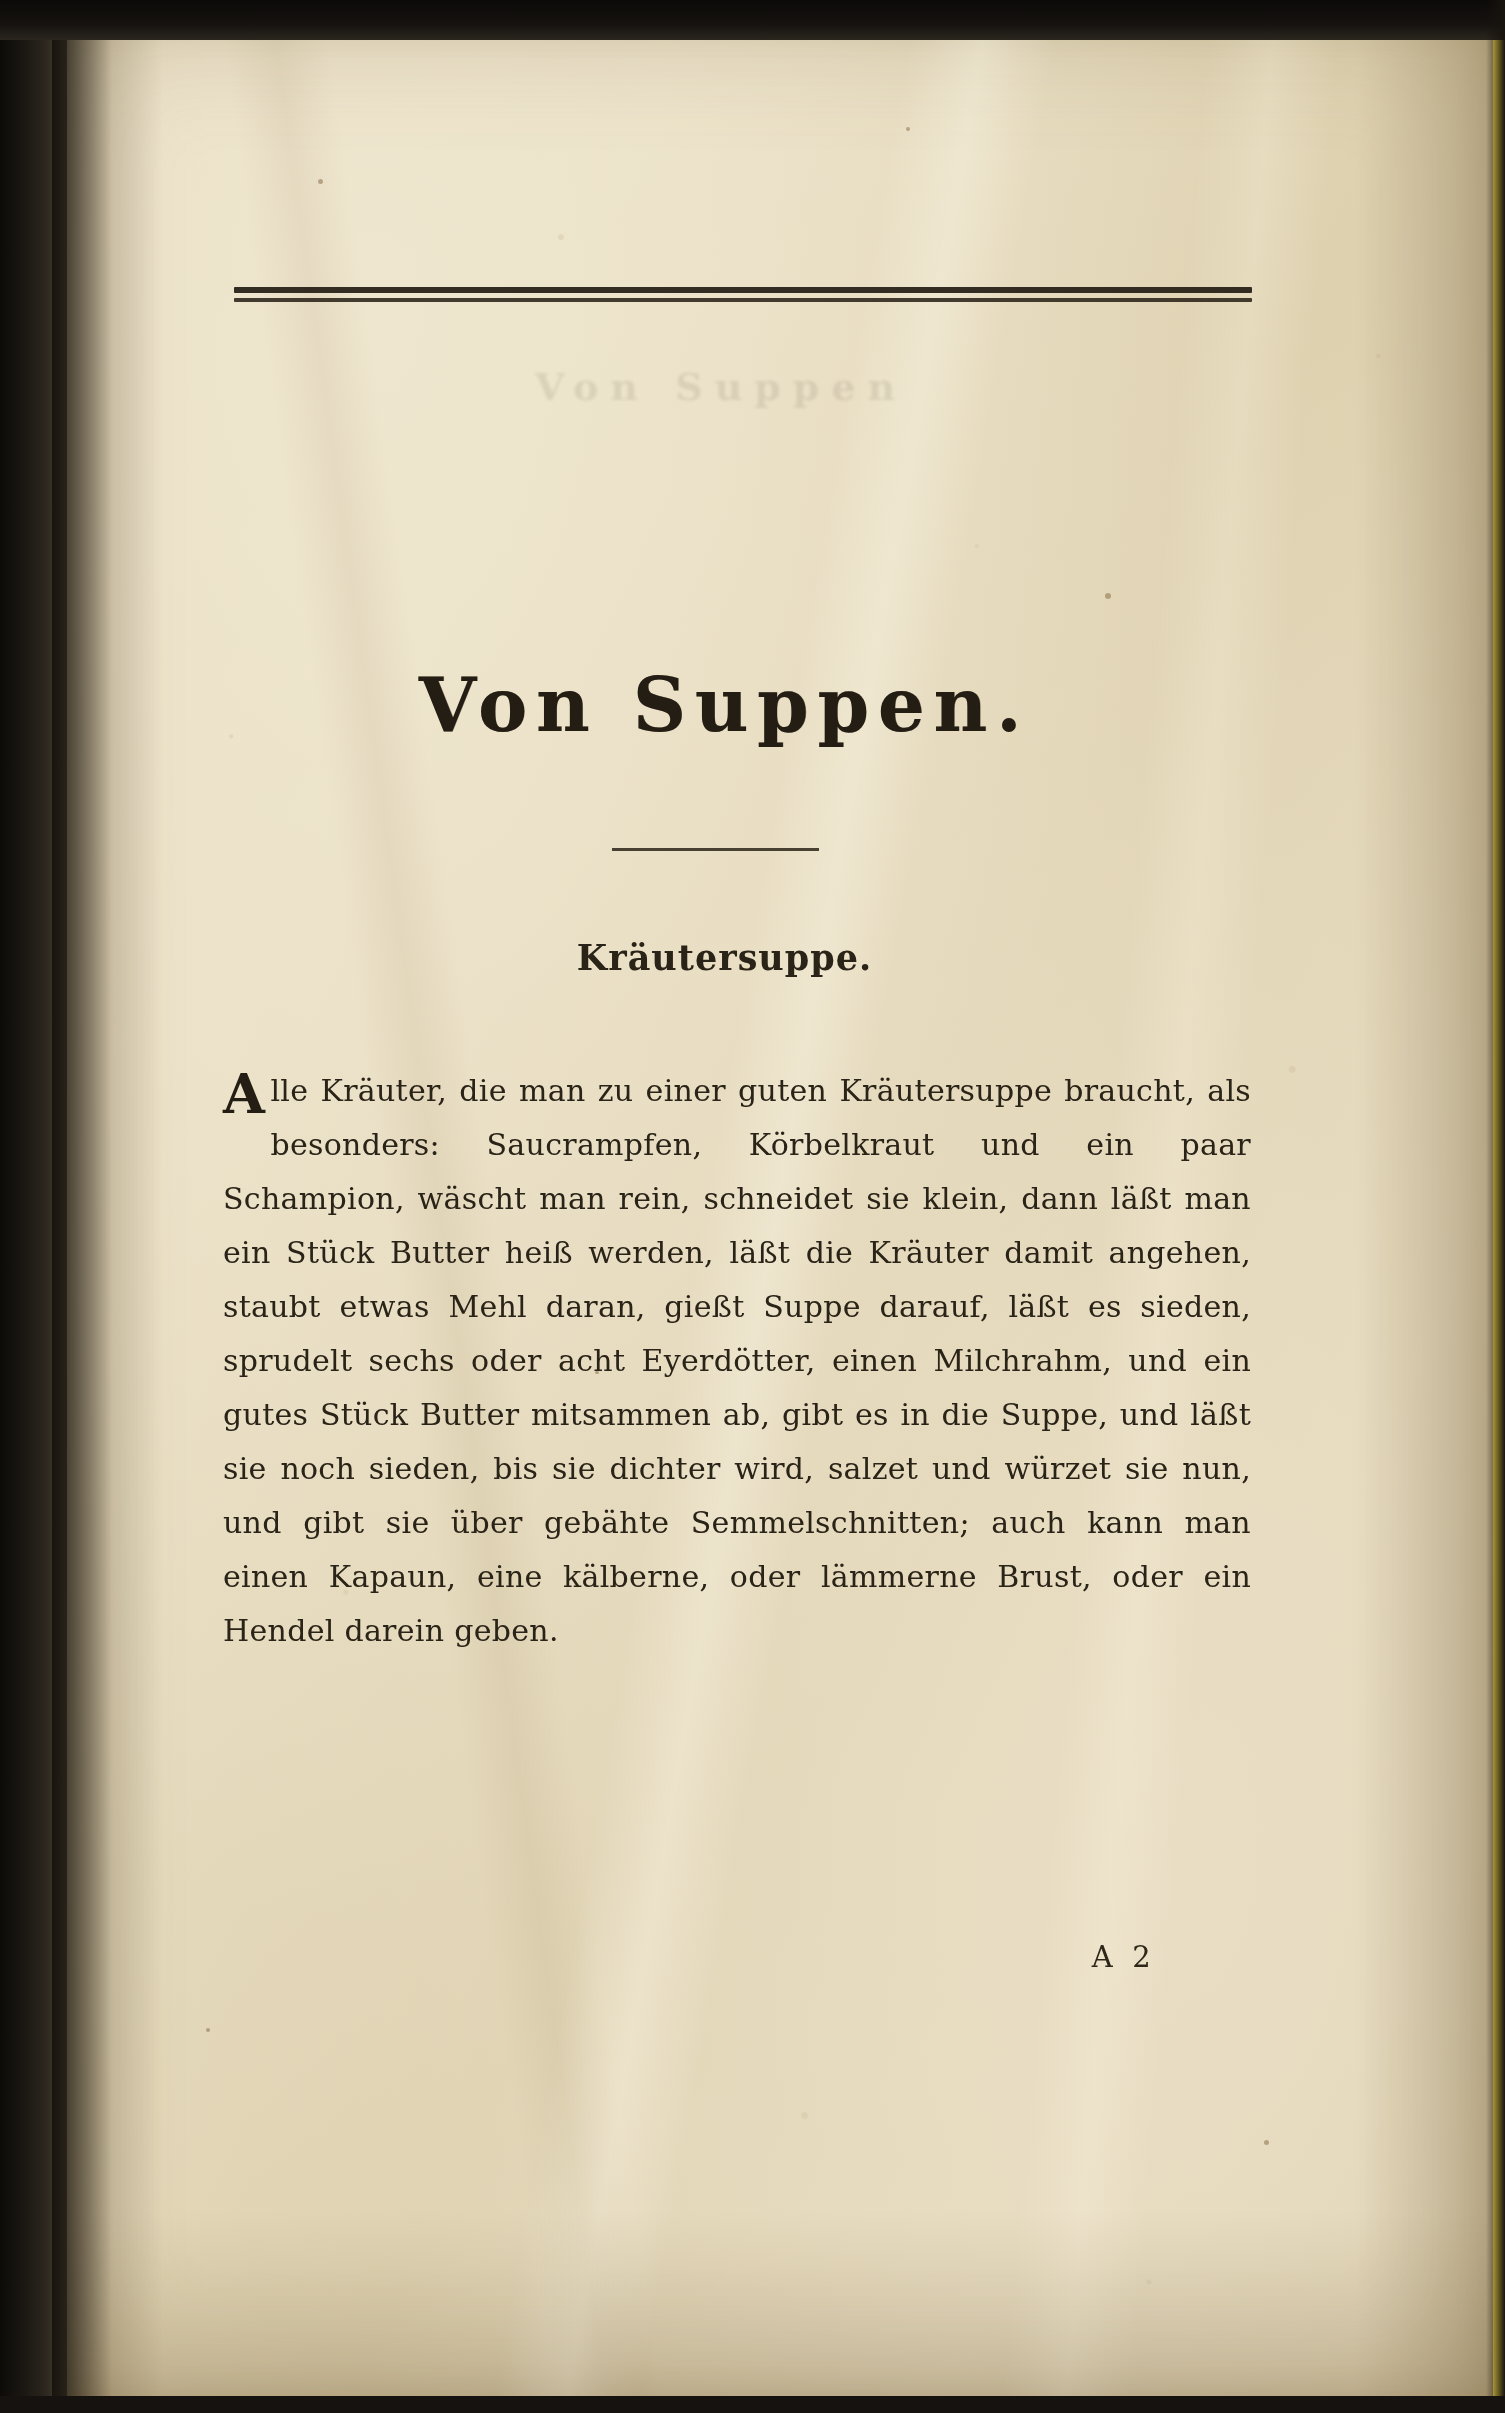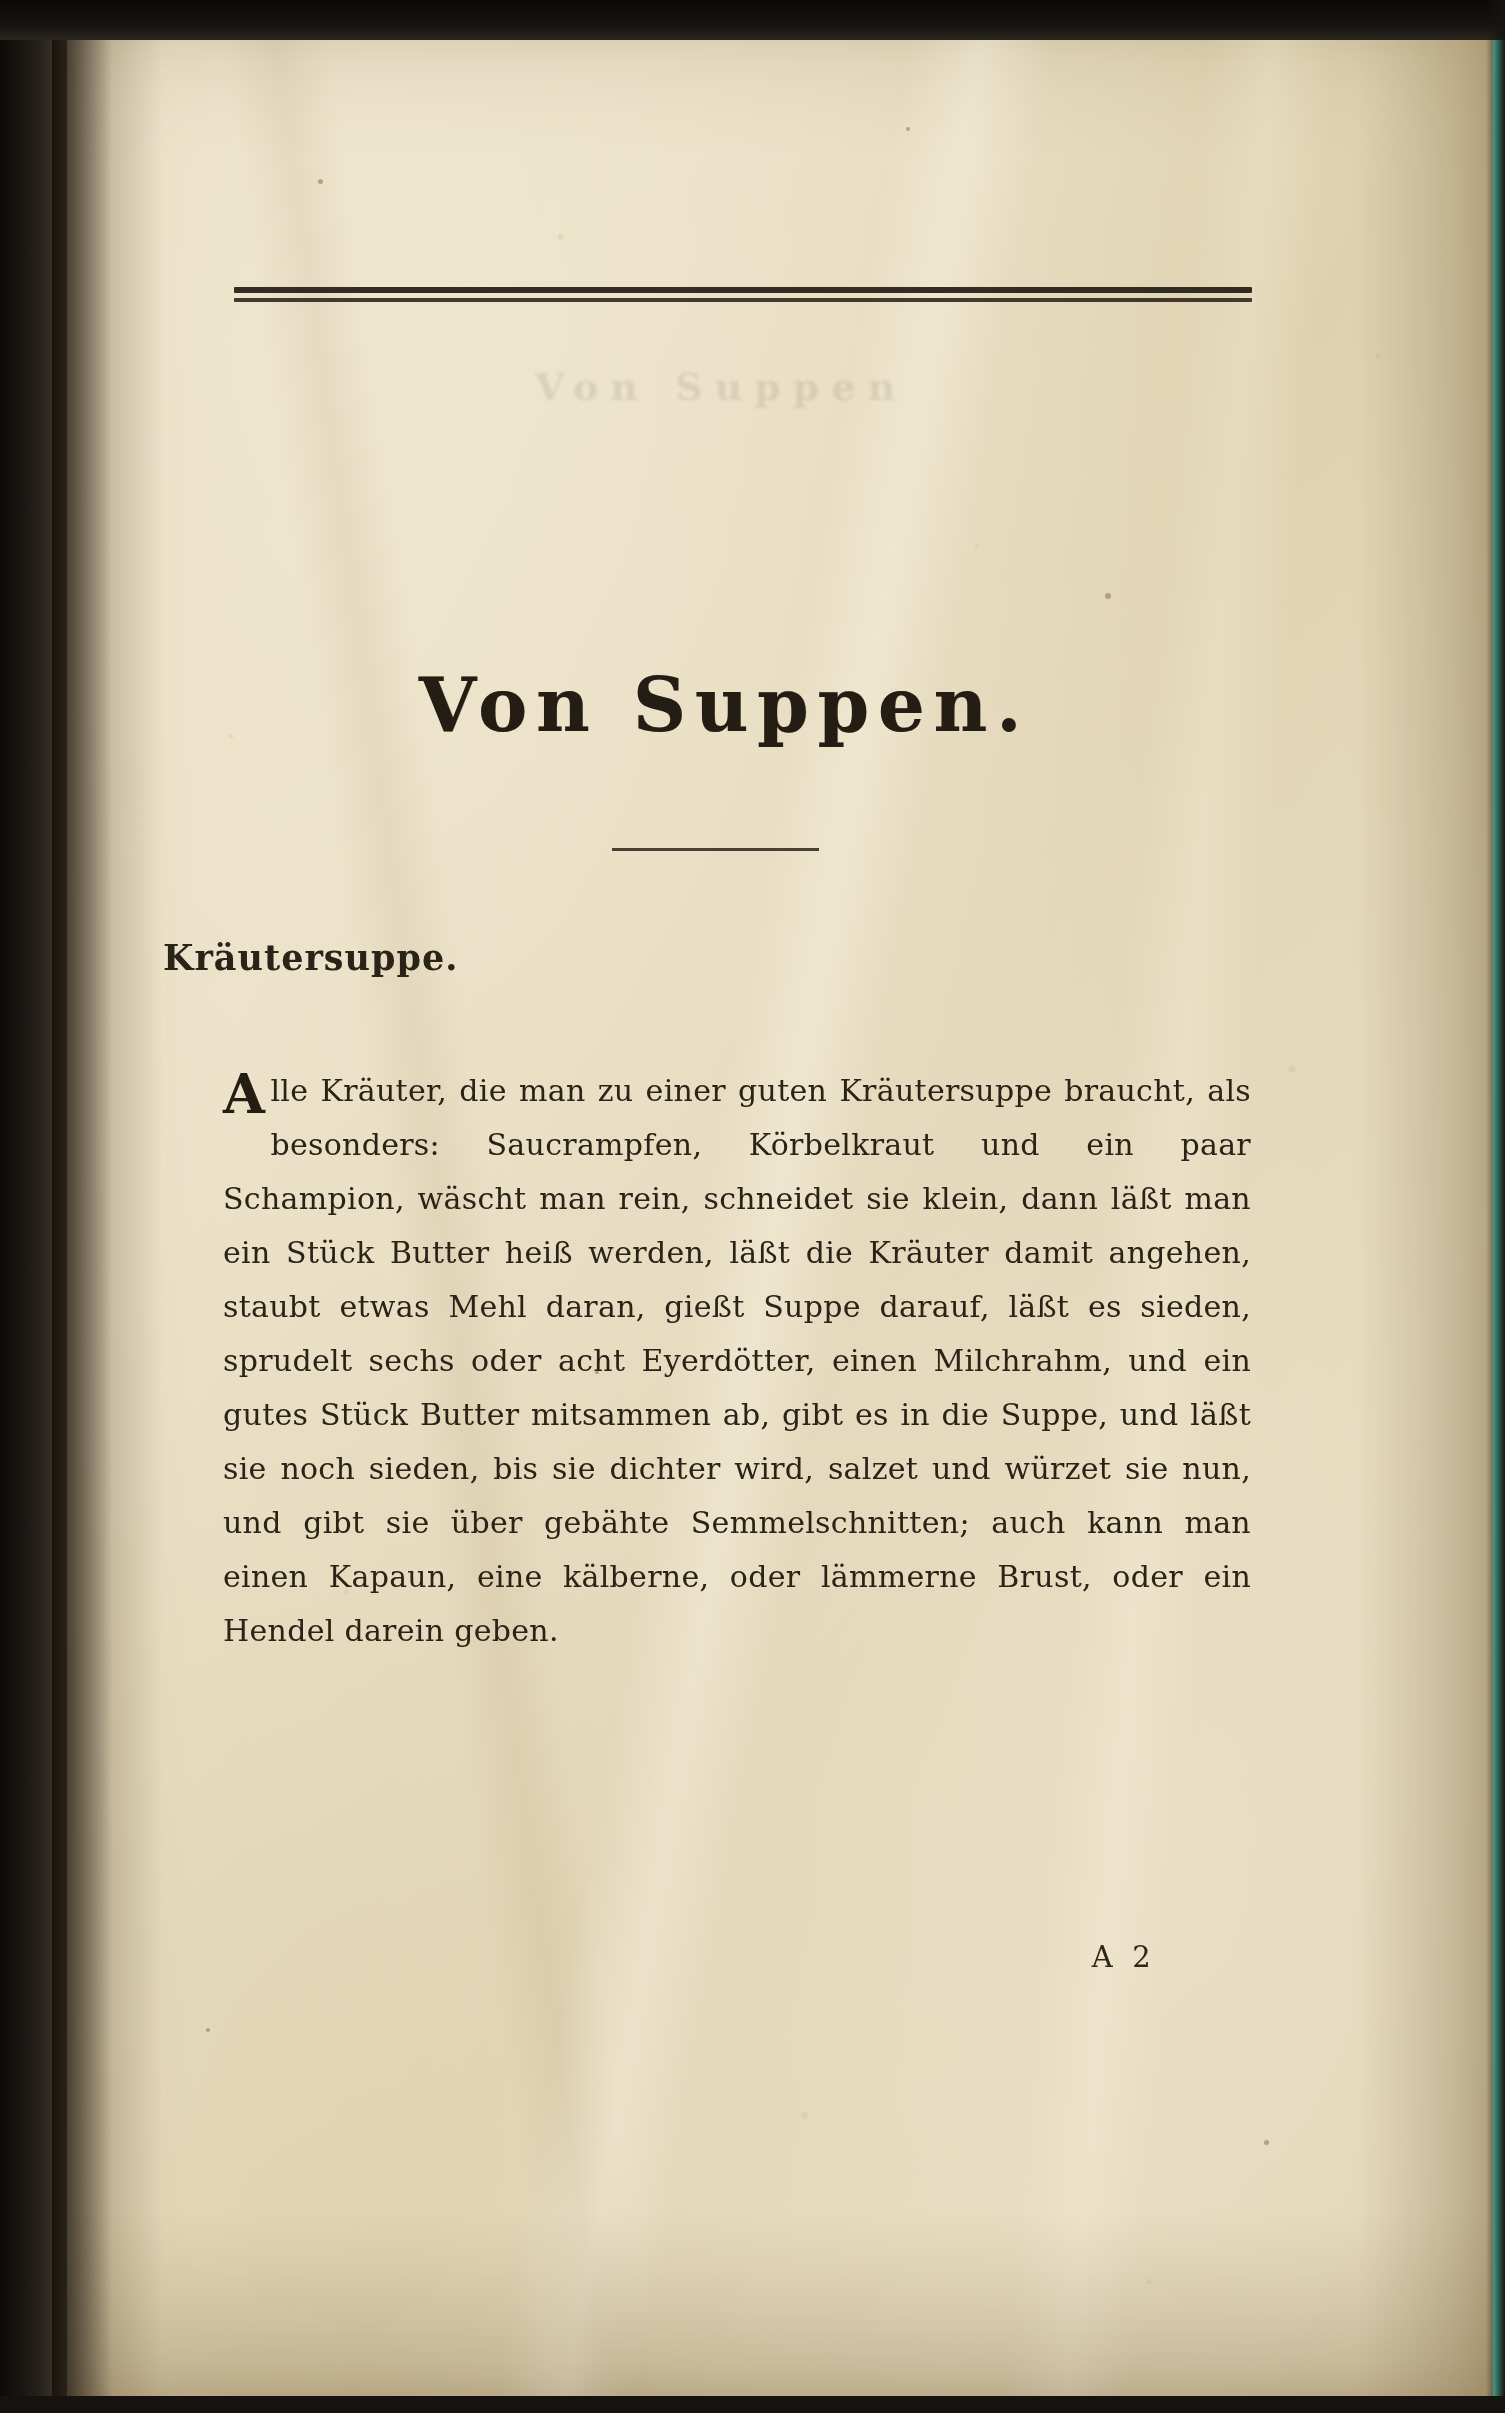--- a/index.html
+++ b/index.html
@@ -12,21 +12,21 @@
     height: 2413px;
     overflow: hidden;
     font-family: "DejaVu Serif", serif;
   }
 
   
   .scan {
     position: relative;
     width: 1505px;
     height: 2413px;
-    background: #5eead4;
+    background: #fde047;
     overflow: hidden;
   }
 
   
   .spine {
     position: absolute;
     left: 0; top: 0;
     width: 67px; height: 2413px;
     background: linear-gradient(to right,
         #0d0b09 0%, #1a1713 35%, #2a251d 65%, #4a4236 100%);
@@ -191,21 +191,21 @@
     height: 3.5px;
     background: #2c2418;
     opacity: 0.85;
   }
 
   .section-title {
     position: absolute;
     left: 0;
     top: 914px;
     width: 1123px;
-    text-align: left;
+    text-align: center;
     font-family: "DejaVu Serif", serif;
     font-weight: 700;
     font-size: 35px;
     letter-spacing: 1px;
     color: #2a2317;
   }
 
   .body-text {
     position: absolute;
     left: 60px;

